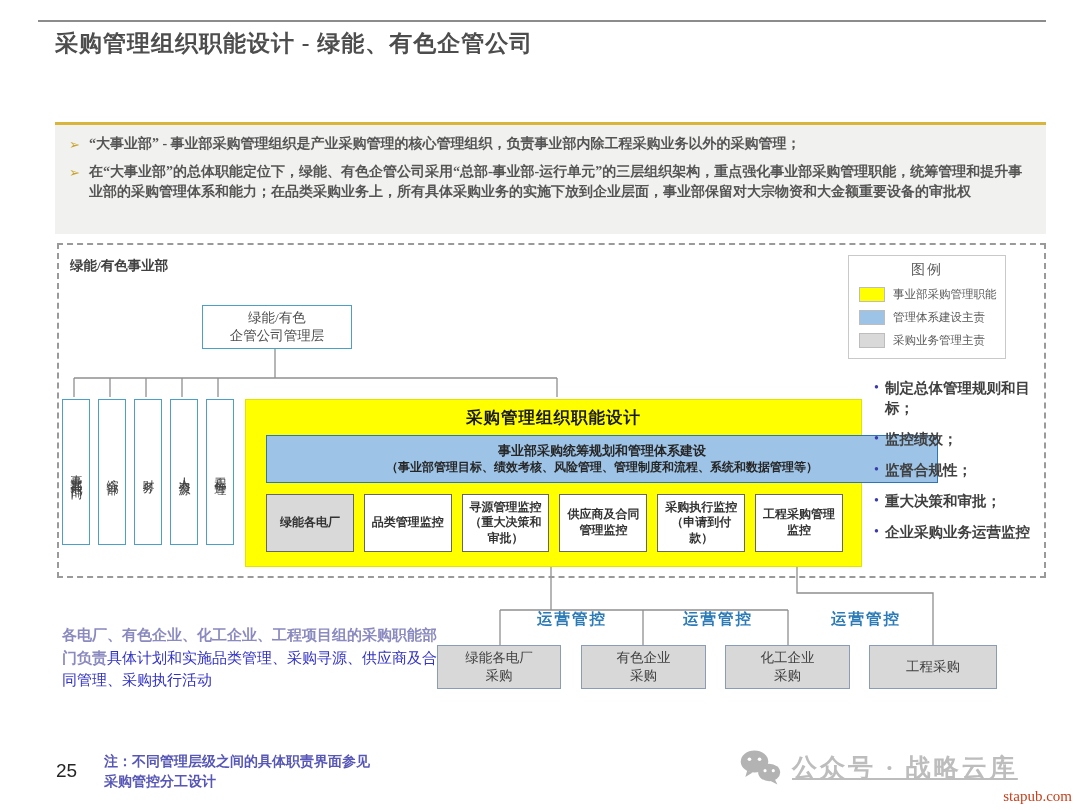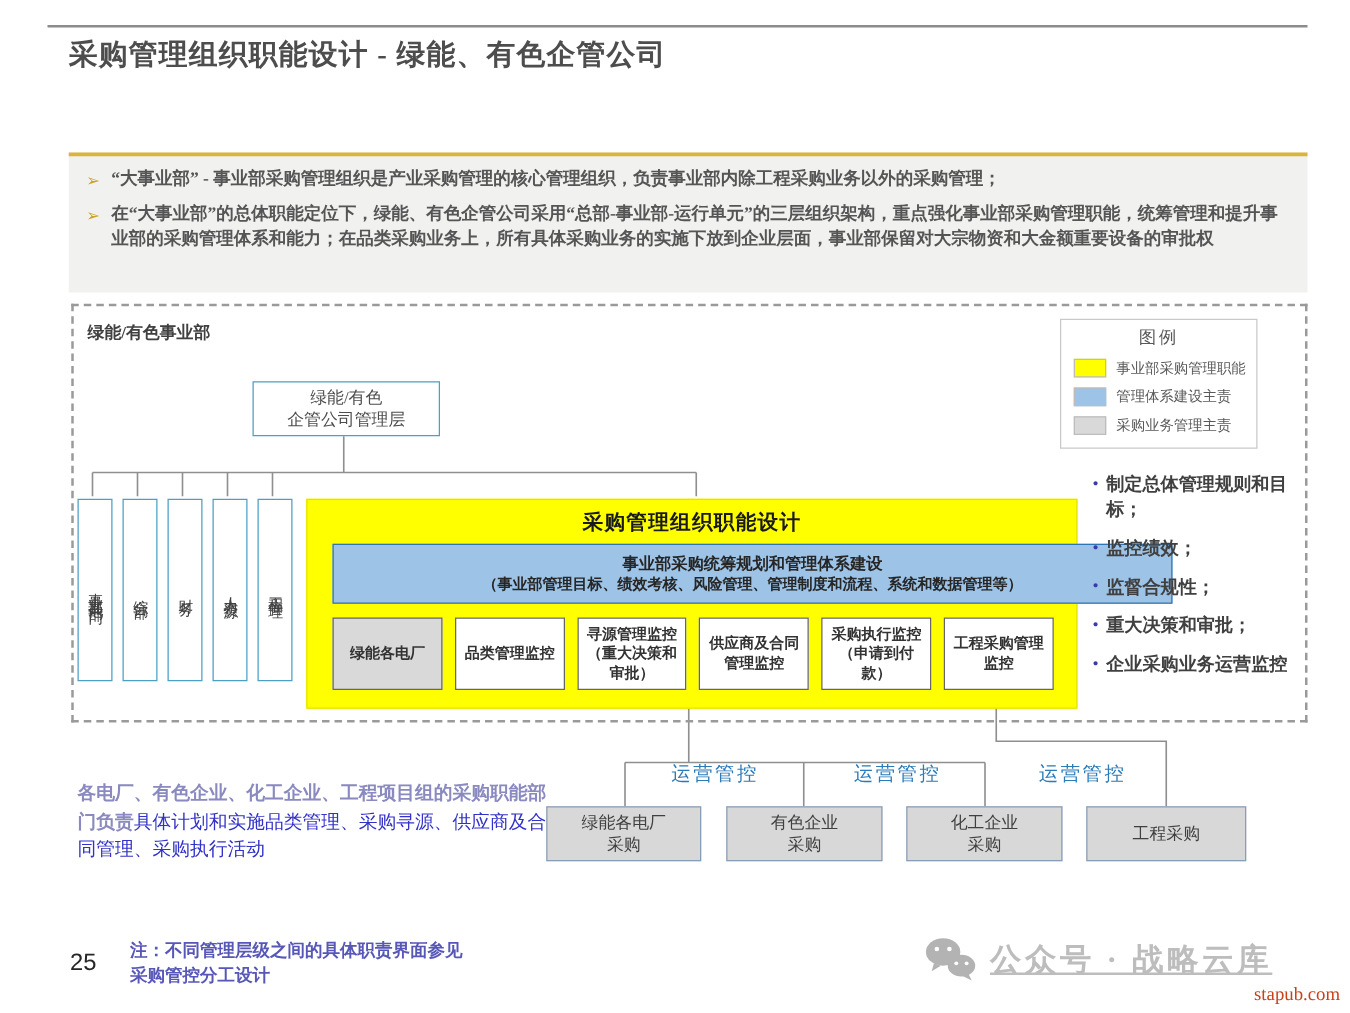--- a/index.html
+++ b/index.html
@@ -46,21 +46,21 @@
   .fn{flex:1 1 0;background:#ffffff;border:1px solid #666666;box-sizing:border-box;display:flex;align-items:center;
       justify-content:center;text-align:center;font-size:12px;font-weight:bold;color:#333333;line-height:1.3;padding:2px;}
   .fn.gray{background:#d9d9d9;}
 
   .resp{left:815px;top:133px;width:172px;}
   .resp-item{display:flex;margin-bottom:11px;}
   .rdot{color:#3a3aae;font-size:14px;line-height:1.4;margin-right:6px;flex:0 0 auto;}
   .rtext{font-size:14.5px;font-weight:600;color:#404040;line-height:1.38;}
 
   
-  .ops-label{position:absolute;top:609px;width:110px;text-align:center;font-size:15.5px;font-weight:normal;color:#2b7bb9;letter-spacing:2px;}
+  .ops-label{position:absolute;top:609px;width:110px;text-align:center;font-size:15.5px;font-weight:bold;color:#2b7bb9;letter-spacing:2px;}
   .unit{position:absolute;top:645px;height:44px;background:#d8d8d8;border:1.5px solid #8a9db8;box-sizing:border-box;
         display:flex;flex-direction:column;align-items:center;justify-content:center;text-align:center;
         font-size:13.5px;color:#404040;line-height:1.3;}
 
   .bottom-para{left:62px;top:624px;width:388px;font-size:15px;line-height:1.5;}
   .bp-normal{color:#8a8ac0;font-weight:600;}
   .bp-bold{color:#3232c8;font-weight:normal;}
 
   
   .page-num{left:56px;top:760px;font-size:19px;color:#262626;font-family:"Liberation Sans","DejaVu Sans",sans-serif;}

